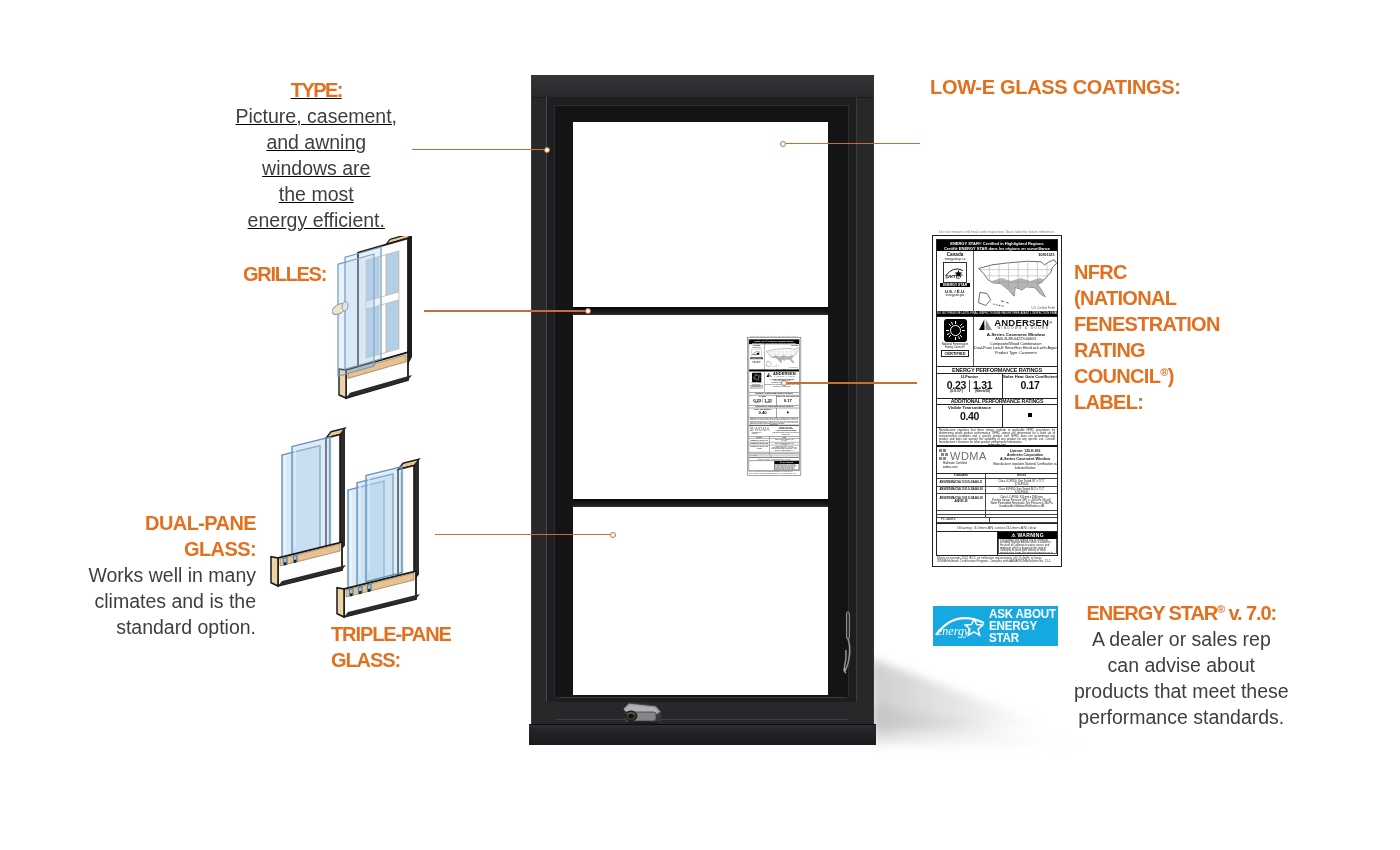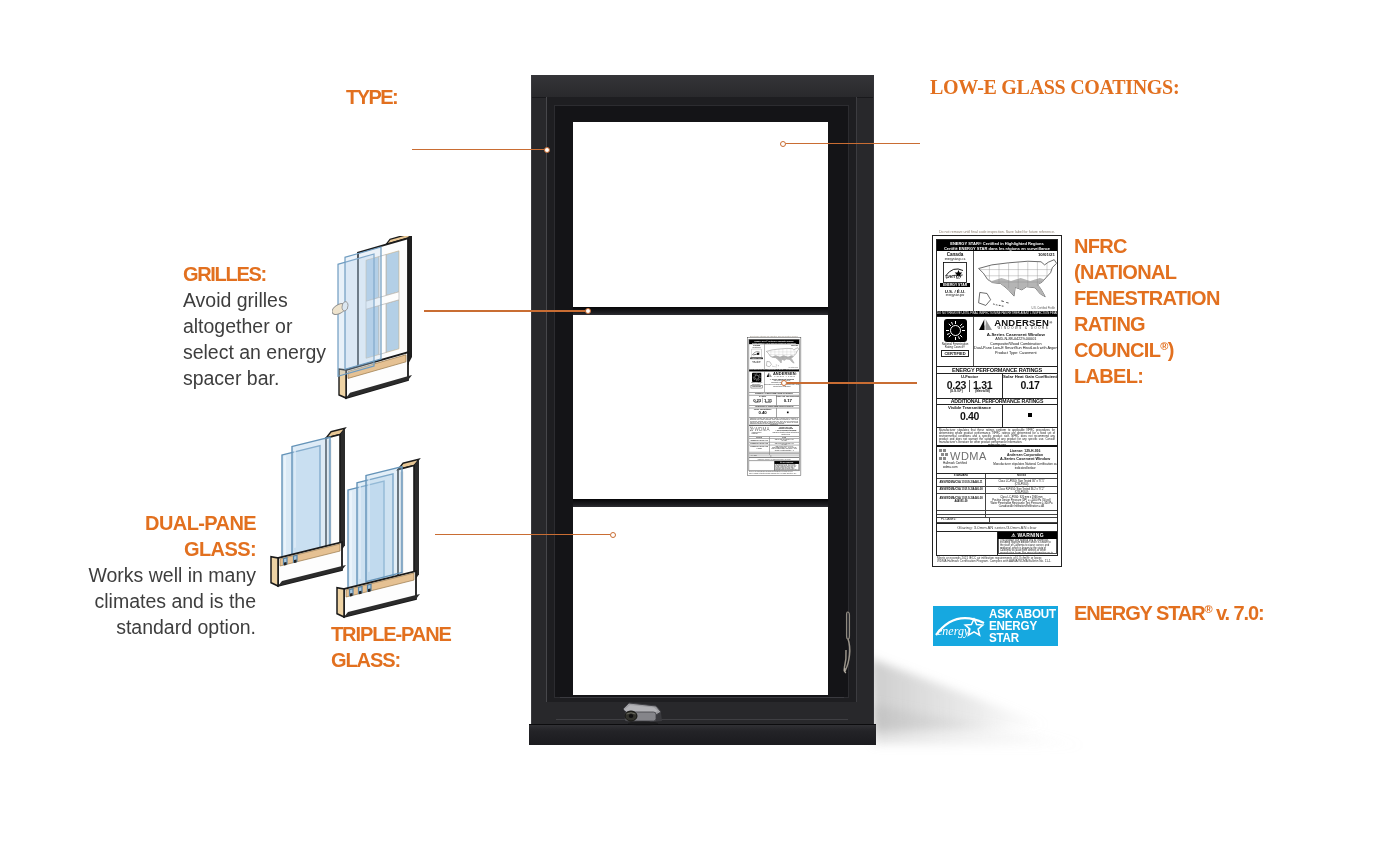--- a/index.html
+++ b/index.html
@@ -86,48 +86,49 @@
 
 <div class="oline" style="left:435px;top:533.5px;width:175px;"></div>
 <div class="odot" style="left:610px;top:531.5px;"></div>
 
 <div class="odot" style="left:780px;top:140.5px;"></div>
 <div class="oline" style="left:786px;top:142.5px;width:134px;"></div>
 
 <div class="odot" style="left:781px;top:380px;"></div>
 <div class="oline" style="left:787px;top:382px;width:130px;"></div>
 
-<div class="blk" style="right:1003px;top:85px;text-align:center;">
+<div class="blk" style="right:1003px;top:78px;text-align:center;text-decoration:underline;">
   <span class="hd" style="letter-spacing:-1.6px;">TYPE:</span><br>
+  <span class="bd">Picture, casement,<br>and awning<br>windows are<br>the most<br>energy efficient.</span>
 </div>
 
 <div class="blk" style="right:1074px;top:262px;">
   <span class="hd" style="letter-spacing:-1.3px;">GRILLES:</span><br>
-  <span class="bd">Avoid grilles<br>altogether or<br>select an energy<br>spacer bar.</span>
 </div>
 
 <div class="blk" style="right:1144px;top:511px;text-align:right;">
   <span class="hd" style="letter-spacing:-.6px;">DUAL-PANE<br>GLASS:</span><br>
   <span class="bd">Works well in many<br>climates and is the<br>standard option.</span>
 </div>
 
 <div class="blk" style="left:331px;top:622px;">
   <span class="hd" style="letter-spacing:-1.1px;">TRIPLE-PANE<br>GLASS:</span><br>
 </div>
 
 <div class="blk" style="left:930px;top:75px;">
-  <span class="hd" style="letter-spacing:-.3px;font-family:Liberation Serif, serif;">LOW-E GLASS COATINGS:</span><br>
-</div>
-
-<div class="blk" style="left:1074px;top:234px;">
+  <span class="hd" style="letter-spacing:-.3px;">LOW-E GLASS COATINGS:</span><br>
+</div>
+
+<div class="blk" style="left:1074px;top:260px;">
   <span class="hd" style="letter-spacing:-.7px;">NFRC<br>(NATIONAL<br>FENESTRATION<br>RATING<br>COUNCIL<sup>®</sup>)<br>LABEL:</span><br>
 </div>
 
 <div class="blk" style="left:1074px;top:601px;text-align:center;">
   <span class="hd" style="letter-spacing:-1.1px;">ENERGY STAR<sup>®</sup> v. 7.0:</span><br>
+  <span class="bd">A dealer or sales rep<br>can advise about<br>products that meet these<br>performance standards.</span>
 </div>
 
 <div class="abs" id="esbox">
   <svg width="125" height="40" viewBox="0 0 125 40">
     <rect width="125" height="40" fill="#16a8e0"></rect>
     <path d="M3 29 Q22 3 51 17" fill="none" stroke="#fff" stroke-width="2.2"></path>
     <text x="4" y="29" fill="#fff" font-size="12" font-style="italic" font-family="Liberation Serif,serif">energy</text>
     <path d="M41 13 l2.6 5.6 6.2.5 -4.7 4 1.5 6 -5.6-3.3 -5.6 3.3 1.5-6 -4.7-4 6.2-.5 Z" fill="none" stroke="#fff" stroke-width="1.5"></path>
   </svg>
   <div id="esboxtxt">ASK ABOUT<br>ENERGY<br>STAR</div>

